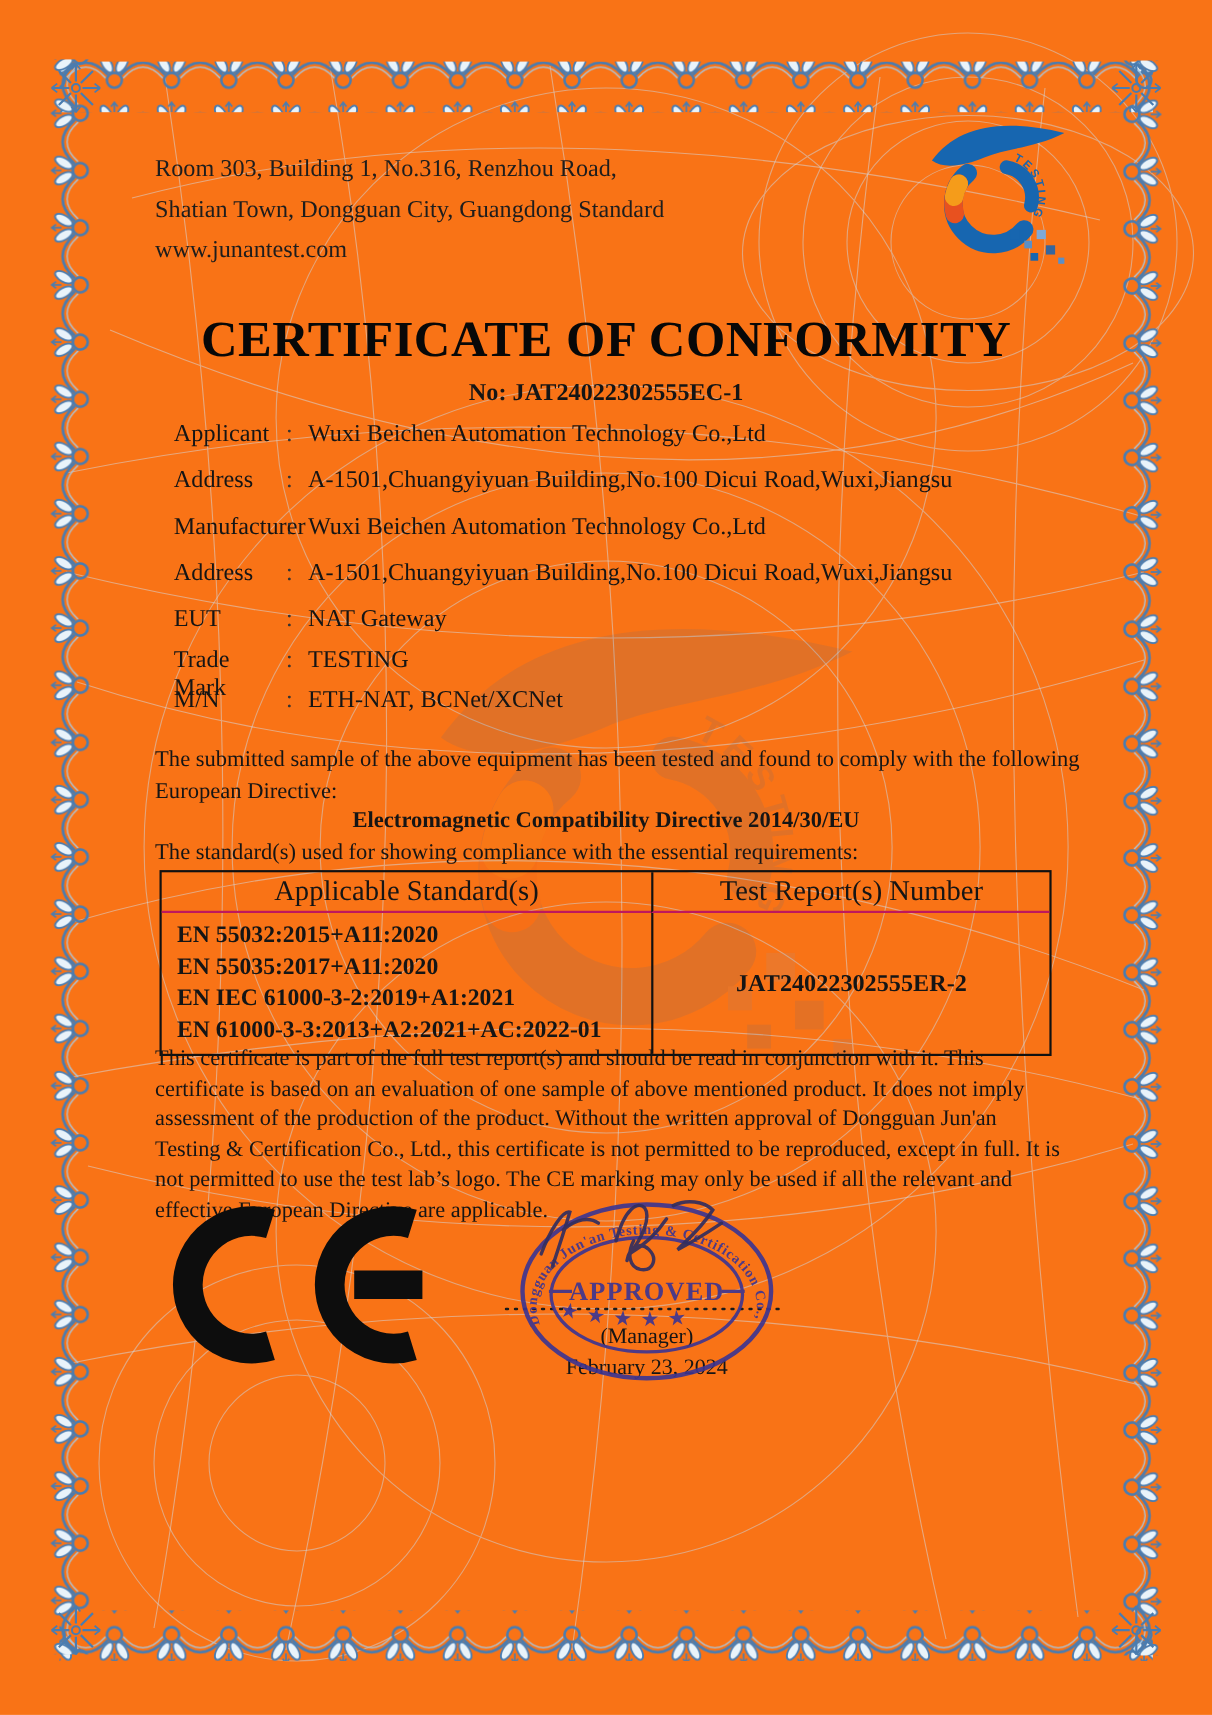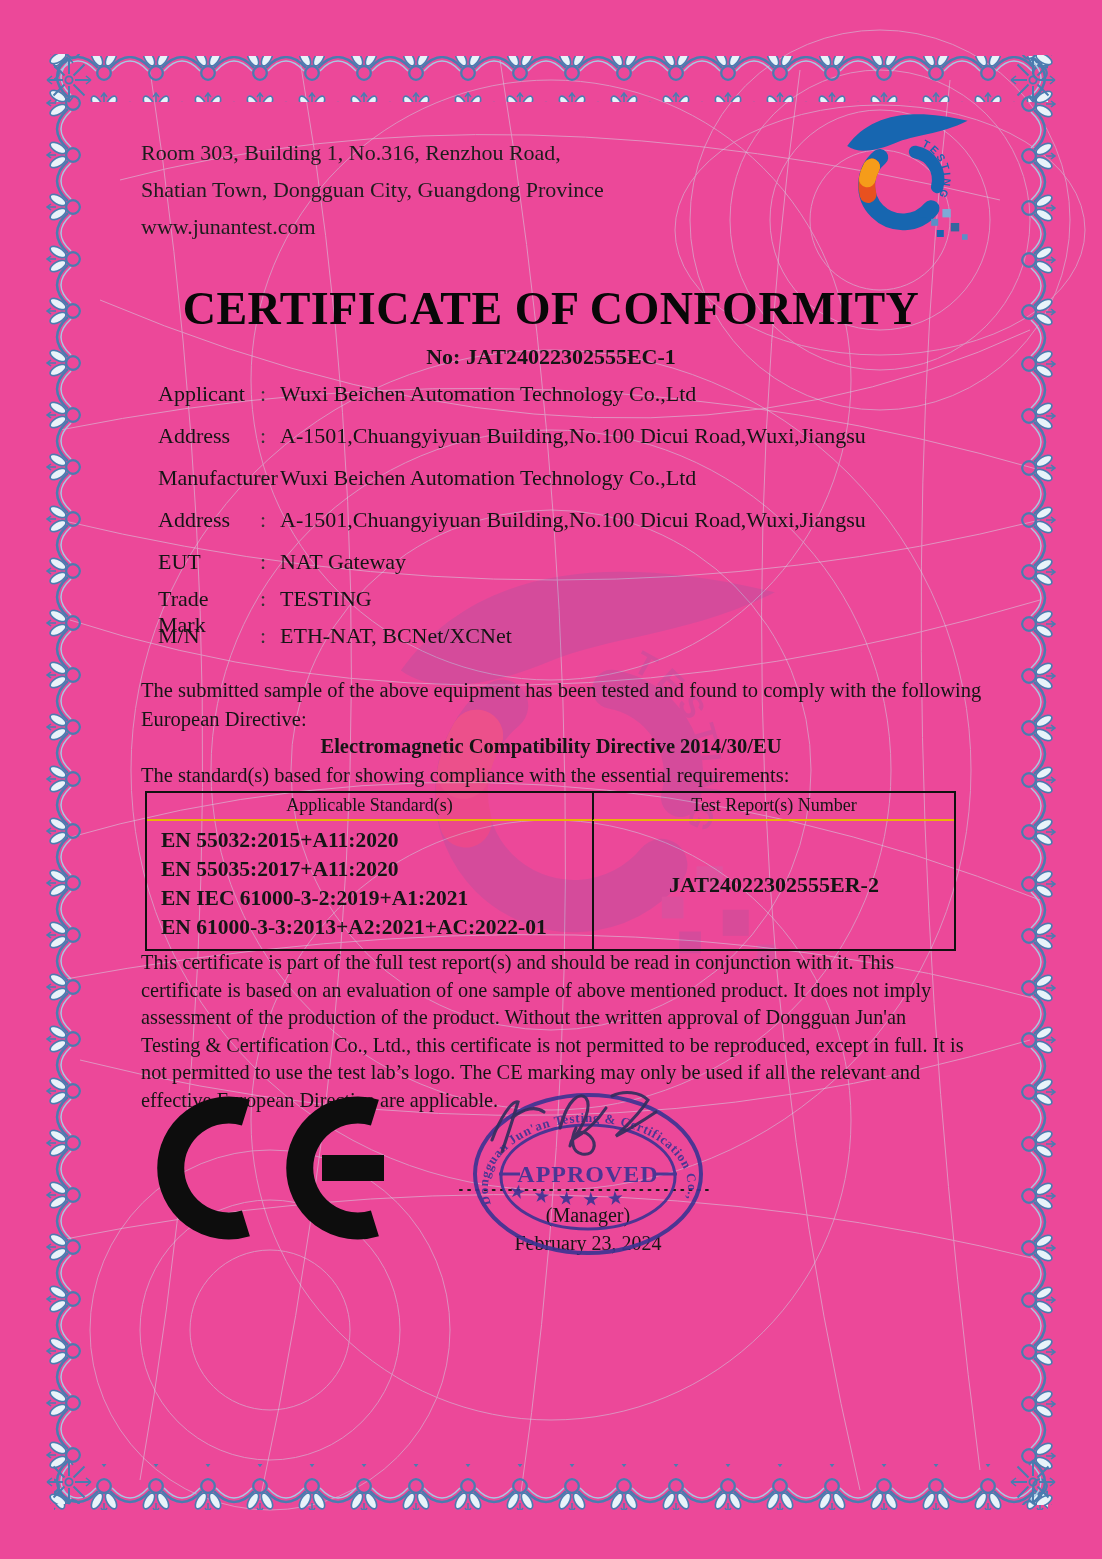--- a/index.html
+++ b/index.html
@@ -1,38 +1,38 @@
 <!DOCTYPE html>
 <html><head>
 <meta charset="utf-8">
 <style>
   html,body{margin:0;padding:0;background:#ffffff;}
   .page{
     position:relative;width:1102px;height:1559px;overflow:hidden;
-    background:#ec4899;font-family:"Liberation Serif",serif;color:#151515;
+    background:#f97316;font-family:"Liberation Serif",serif;color:#151515;
   }
   .layer{position:absolute;left:0;top:0;width:1102px;height:1559px;pointer-events:none;}
   .hdr{position:absolute;left:141px;top:134px;font-size:22px;line-height:37px;color:#1d1d1d;}
   .title{position:absolute;left:0;top:282px;width:1102px;text-align:center;
          font-size:46px;font-weight:700;letter-spacing:0.5px;color:#080808;}
   .certno{position:absolute;left:0;top:344px;width:1102px;text-align:center;
           font-size:22px;font-weight:700;}
   .fields{position:absolute;left:158px;top:381px;width:860px;}
   .frow{display:flex;align-items:baseline;font-size:22px;}
   .frow.h42{height:42px;} .frow.h37{height:37px;}
   .flabel{width:98px;flex:0 0 98px;}
   .fcolon{width:14px;flex:0 0 14px;text-align:center;color:#333;}
   .fvalue{margin-left:10px;white-space:nowrap;}
   .stmt{position:absolute;left:141px;top:676px;width:845px;font-size:20.5px;line-height:29px;}
   .directive{position:absolute;left:0;top:735px;width:1102px;text-align:center;
              font-size:20.5px;font-weight:700;}
   .note{position:absolute;left:141px;top:764px;width:845px;font-size:20.5px;}
   .tbl{position:absolute;left:145px;top:791px;width:807px;border:2px solid #111;
        display:grid;grid-template-columns:445px 1fr;background:rgba(255,255,255,0.0);}
-  .th{font-size:18px;text-align:center;padding:2px 0 3px 0;border-bottom:2px solid #eab308;}
+  .th{font-size:26px;text-align:center;padding:2px 0 3px 0;border-bottom:2px solid #be185d;}
   .th.right,.td.right{border-left:2px solid #111;}
   .td.left{padding:5px 4px 7px 14px;font-size:21.5px;font-weight:700;line-height:29px;border-radius:18px;}
   .td.right{display:flex;align-items:center;justify-content:center;
             font-size:22px;font-weight:700;}
   .disclaimer{position:absolute;left:141px;top:949px;width:824px;
               font-size:20.3px;line-height:27.6px;}
   .manager{position:absolute;left:488px;top:1204px;width:200px;text-align:center;font-size:20px;}
   .datetxt{position:absolute;left:478px;top:1232px;width:220px;text-align:center;font-size:20px;}
 </style>
 </head>
@@ -138,21 +138,21 @@
       <use href="#flake" transform="translate(1033,80)"></use>
       <use href="#flake" transform="translate(69,1482)"></use>
       <use href="#flake" transform="translate(1033,1482)"></use>
     </g>
 
     <use href="#logo" transform="translate(836,104) scale(1.40)"></use>
   </svg>
 
   <div class="hdr">
     <div>Room 303, Building 1, No.316, Renzhou Road,</div>
-    <div>Shatian Town, Dongguan City, Guangdong Province</div>
+    <div>Shatian Town, Dongguan City, Guangdong Standard</div>
     <div>www.junantest.com</div>
   </div>
 
   <div class="title">CERTIFICATE OF CONFORMITY</div>
   <div class="certno">No: JAT24022302555EC-1</div>
 
   <div class="fields">
     <div class="frow h42">
       <span class="flabel">Applicant</span>
       <span class="fcolon">:</span>
@@ -185,21 +185,21 @@
     </div>
     <div class="frow h37">
       <span class="flabel">M/N</span>
       <span class="fcolon">:</span>
       <span class="fvalue">ETH-NAT, BCNet/XCNet</span>
     </div>
   </div>
 
   <div class="stmt">The submitted sample of the above equipment has been tested and found to comply with the following European Directive:</div>
   <div class="directive">Electromagnetic Compatibility Directive 2014/30/EU</div>
-  <div class="note">The standard(s) based for showing compliance with the essential requirements:</div>
+  <div class="note">The standard(s) used for showing compliance with the essential requirements:</div>
 
   <div class="tbl">
     <div class="th left">Applicable Standard(s)</div>
     <div class="th right">Test Report(s) Number</div>
     <div class="td left">
       <div>EN 55032:2015+A11:2020</div>
       <div>EN 55035:2017+A11:2020</div>
       <div>EN IEC 61000-3-2:2019+A1:2021</div>
       <div>EN 61000-3-3:2013+A2:2021+AC:2022-01</div>
     </div>

